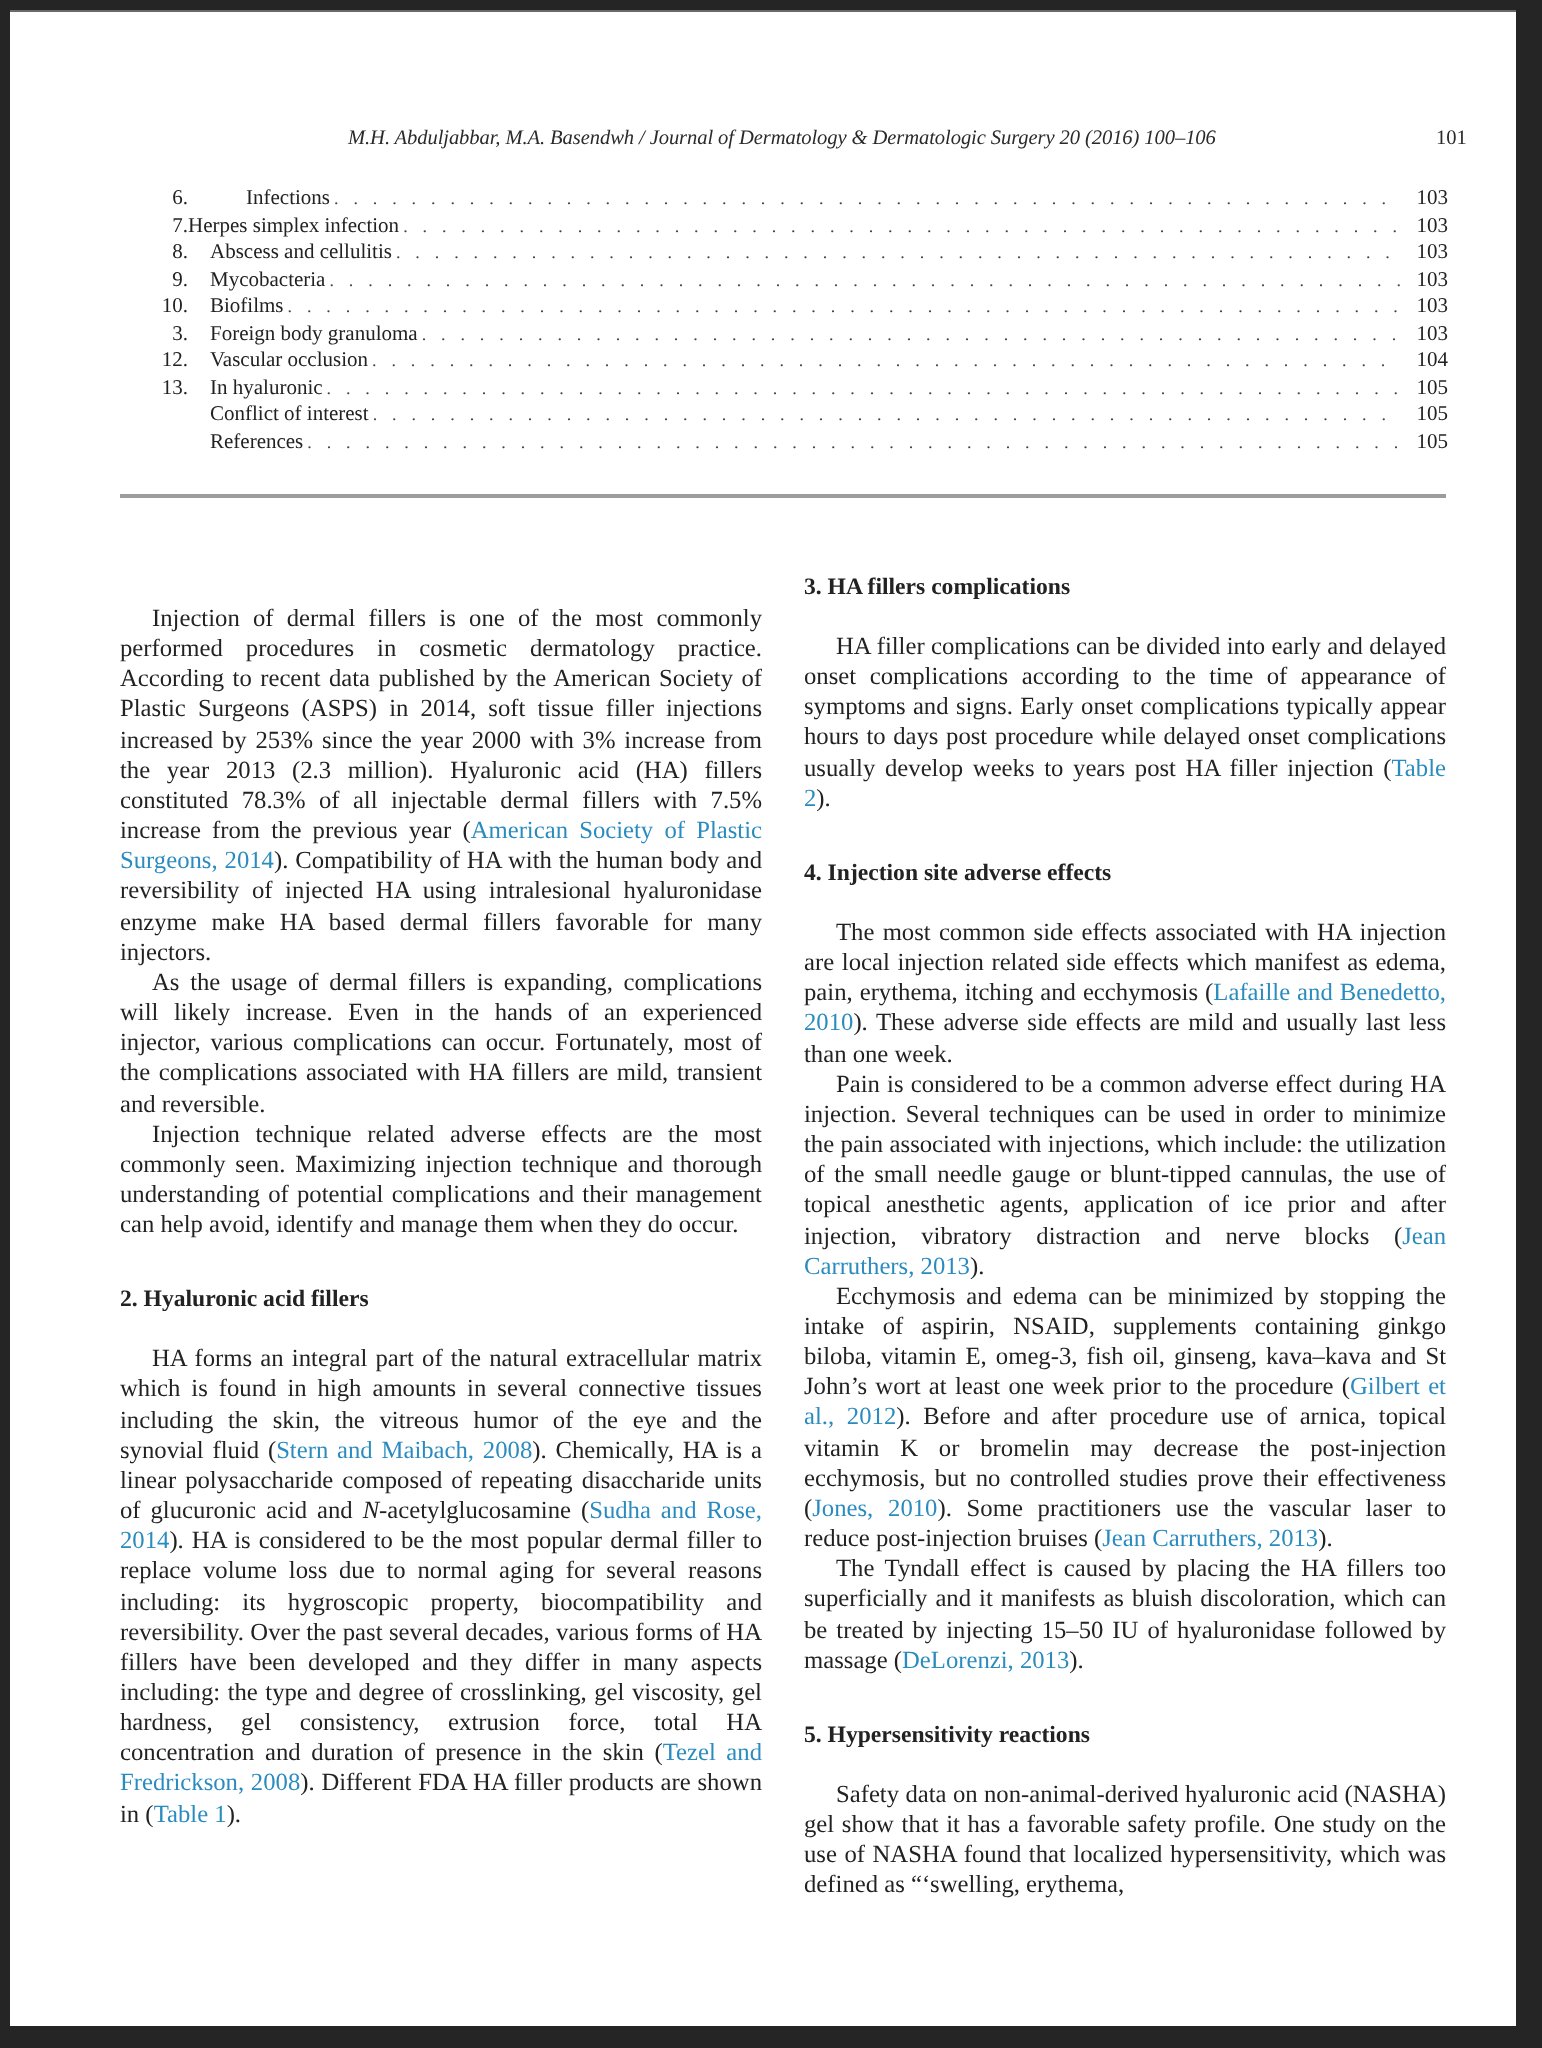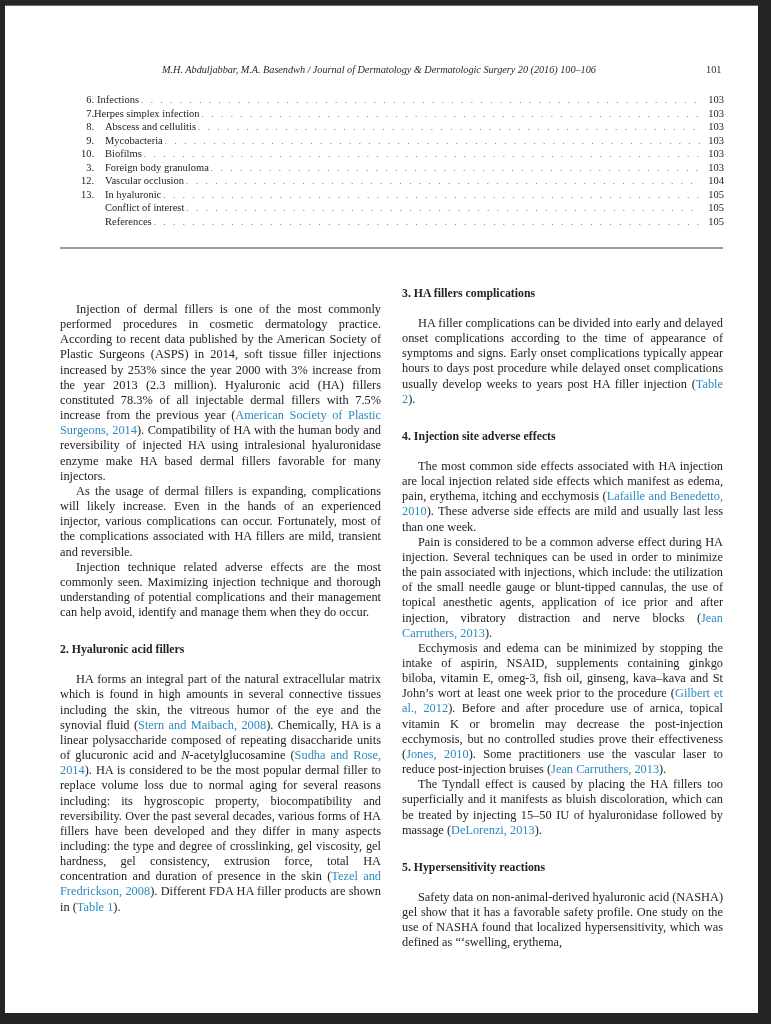--- a/index.html
+++ b/index.html
@@ -9,21 +9,21 @@
     font-family: "Liberation Serif", "DejaVu Serif", serif;
     color: #222;
   }
   .page {
     position: absolute; left: 5px; top: 5px;
     width: 753px; height: 1007px;
     background: #ffffff;
     border-top: 1px solid #6a6a6a;
   }
   .running-head {
-    position: absolute; left: 0; top: 64px; width: 646px; height: 14px; text-align: center;
+    position: absolute; left: 12px; top: 64px; width: 646px; height: 14px; text-align: center;
   }
   .running-head .title {
     position: absolute; left: 162px; top: 0;
     font-style: italic; font-size: 10.3px; letter-spacing: -0.05px; color: #2a2a2a;
     white-space: nowrap;
   }
   .running-head .pageno {
     position: absolute; left: 706px; top: 0; font-size: 10.3px; color: #2a2a2a;
   }
   .toc {
@@ -65,21 +65,21 @@
 <div class="page"></div>
 
 <div class="running-head">
   <span class="title">M.H. Abduljabbar, M.A. Basendwh / Journal of Dermatology &amp; Dermatologic Surgery 20 (2016) 100–106</span>
   <span class="pageno">101</span>
 </div>
 
 <div class="toc">
   <div class="toc-row">
       <span class="toc-num"><span>6.</span></span>
-      <span class="toc-label" style="margin-left:3px">Infections</span>
+      <span class="toc-label" style="margin-left:29px">Infections</span>
       <span class="toc-dots">. . . . . . . . . . . . . . . . . . . . . . . . . . . . . . . . . . . . . . . . . . . . . . . . . . . . . . . . . . . . . . . . . . . . . . . . . . . . . . . . . . . . . . . .</span>
       <span class="toc-page">103</span>
     </div>
   <div class="toc-row">
       <span class="toc-num"><span>7.</span></span>
       <span class="toc-label" style="margin-left:0">Herpes simplex infection</span>
       <span class="toc-dots">. . . . . . . . . . . . . . . . . . . . . . . . . . . . . . . . . . . . . . . . . . . . . . . . . . . . . . . . . . . . . . . . . . . . . . . . . . . . . . . . . . . . . . . .</span>
       <span class="toc-page">103</span>
     </div>
   <div class="toc-row">

